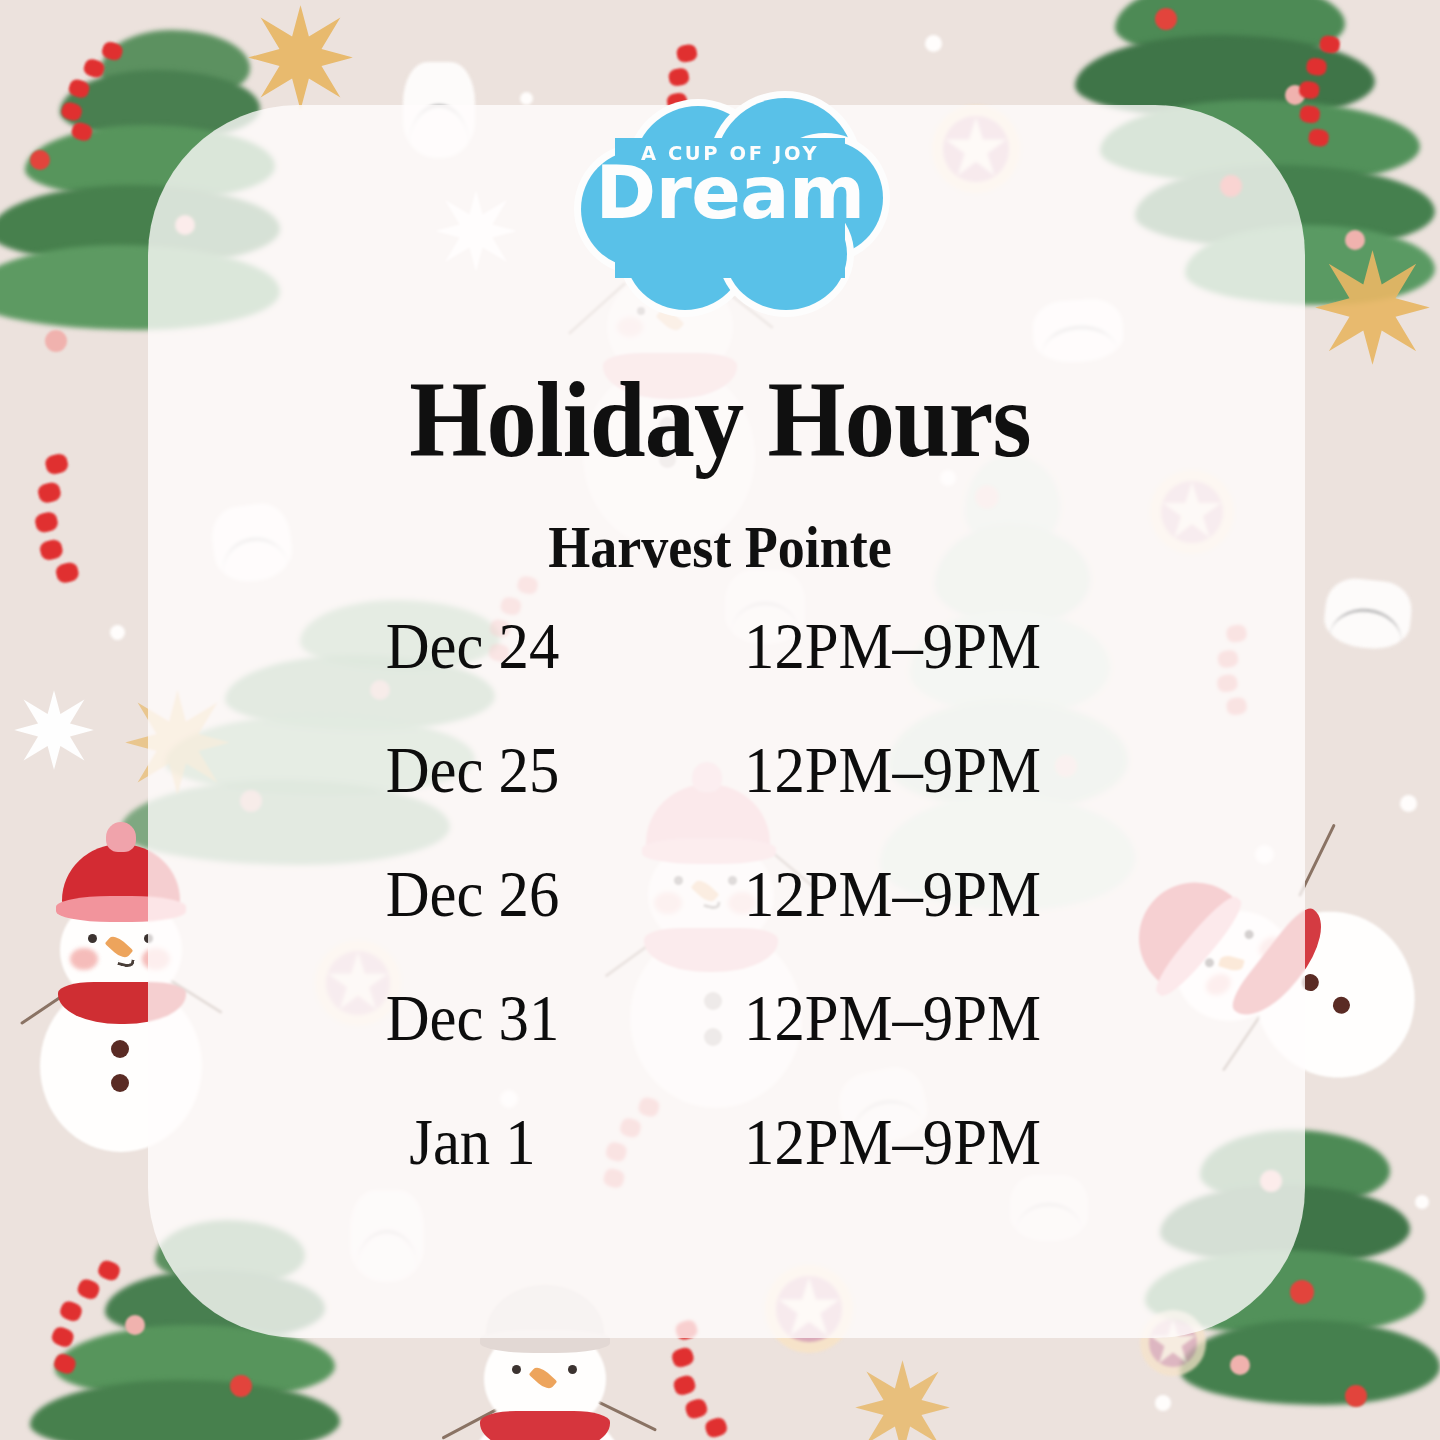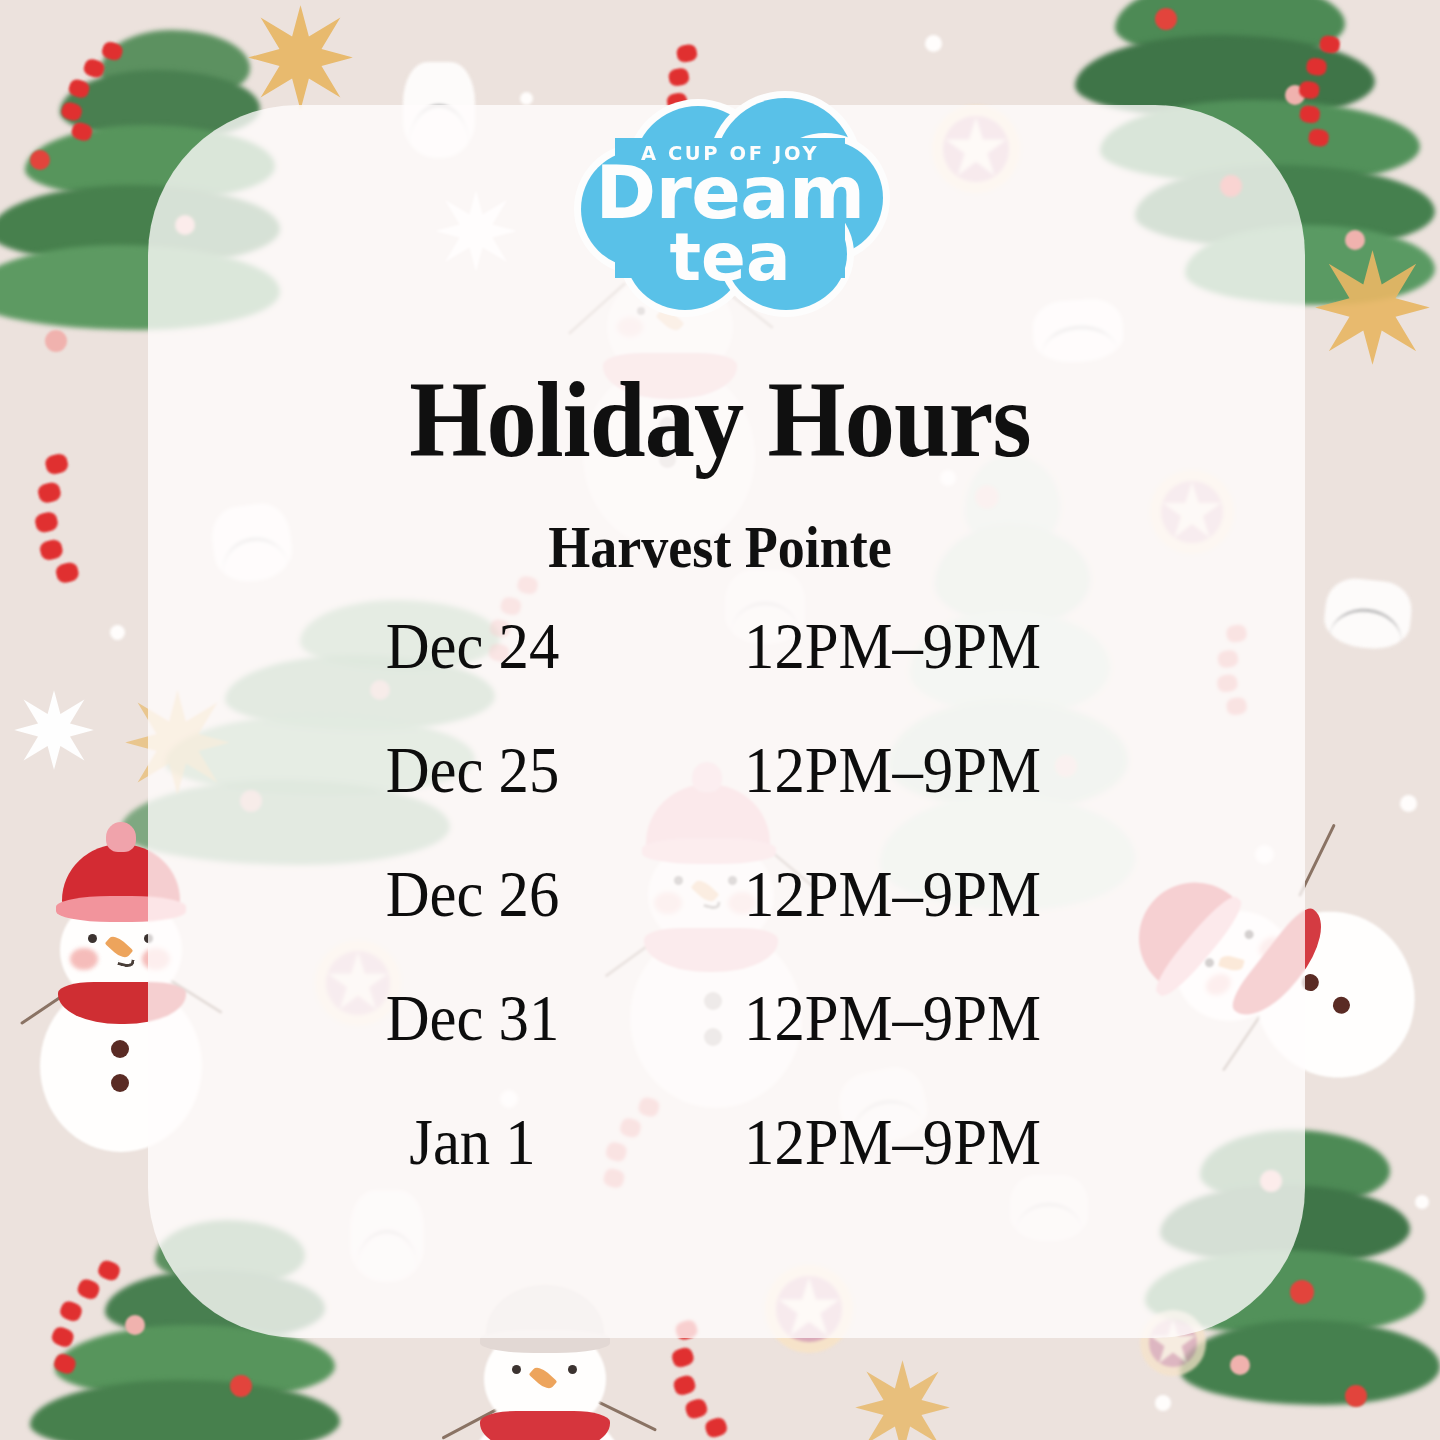--- a/index.html
+++ b/index.html
@@ -554,21 +554,20 @@
     <div id="logo">
       <div class="puff" style="left:58px;top:8px;width:130px;height:130px;"></div>
       <div class="puff" style="left:140px;top:0px;width:140px;height:140px;"></div>
       <div class="puff" style="left:6px;top:52px;width:118px;height:118px;"></div>
       <div class="puff" style="left:192px;top:42px;width:116px;height:116px;"></div>
       <div class="puff" style="left:50px;top:96px;width:120px;height:116px;"></div>
       <div class="puff" style="left:150px;top:100px;width:122px;height:112px;"></div>
       <div class="plate" style="left:40px;top:40px;width:230px;height:140px;"></div>
       <div class="lt" id="logo-tag">A CUP OF JOY</div>
       <div class="lt" id="logo-word1">Dream</div>
-      <div class="lt" id="logo-word2">tea</div>
     </div>
 
     <div id="title">Holiday Hours</div>
 
     <div id="subtitle">Harvest Pointe</div>
 
     <div id="hours">
       <div class="hrow">
         <div class="hdate">Dec 24</div>
         <div class="htime">12PM–9PM</div>

